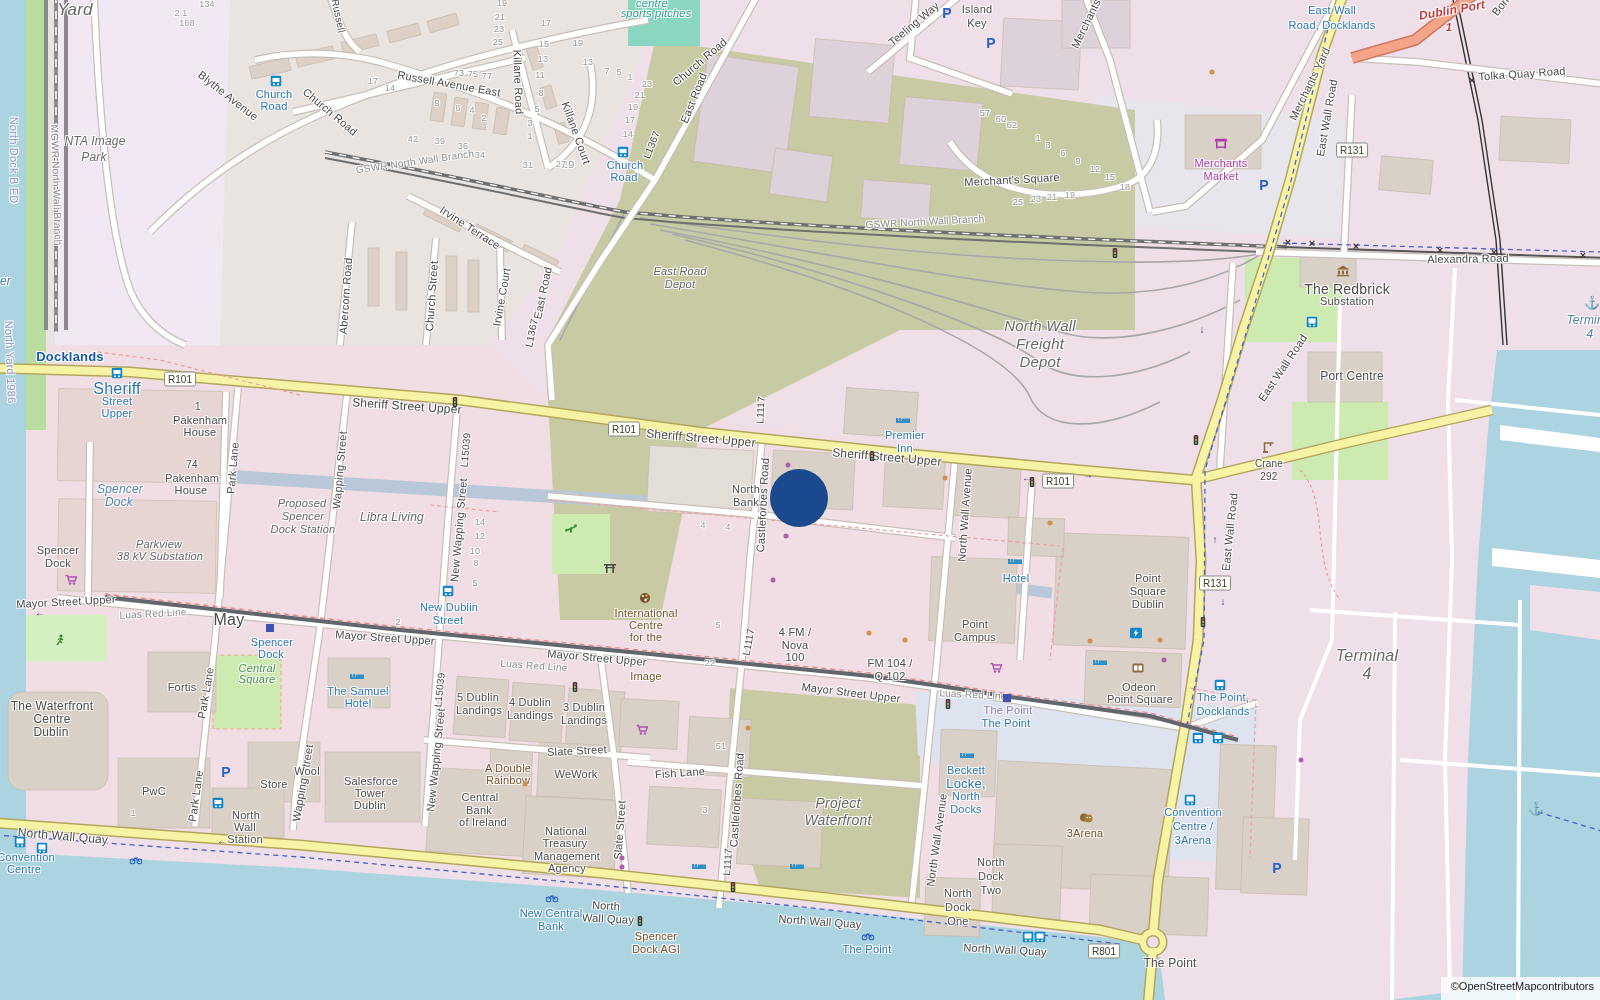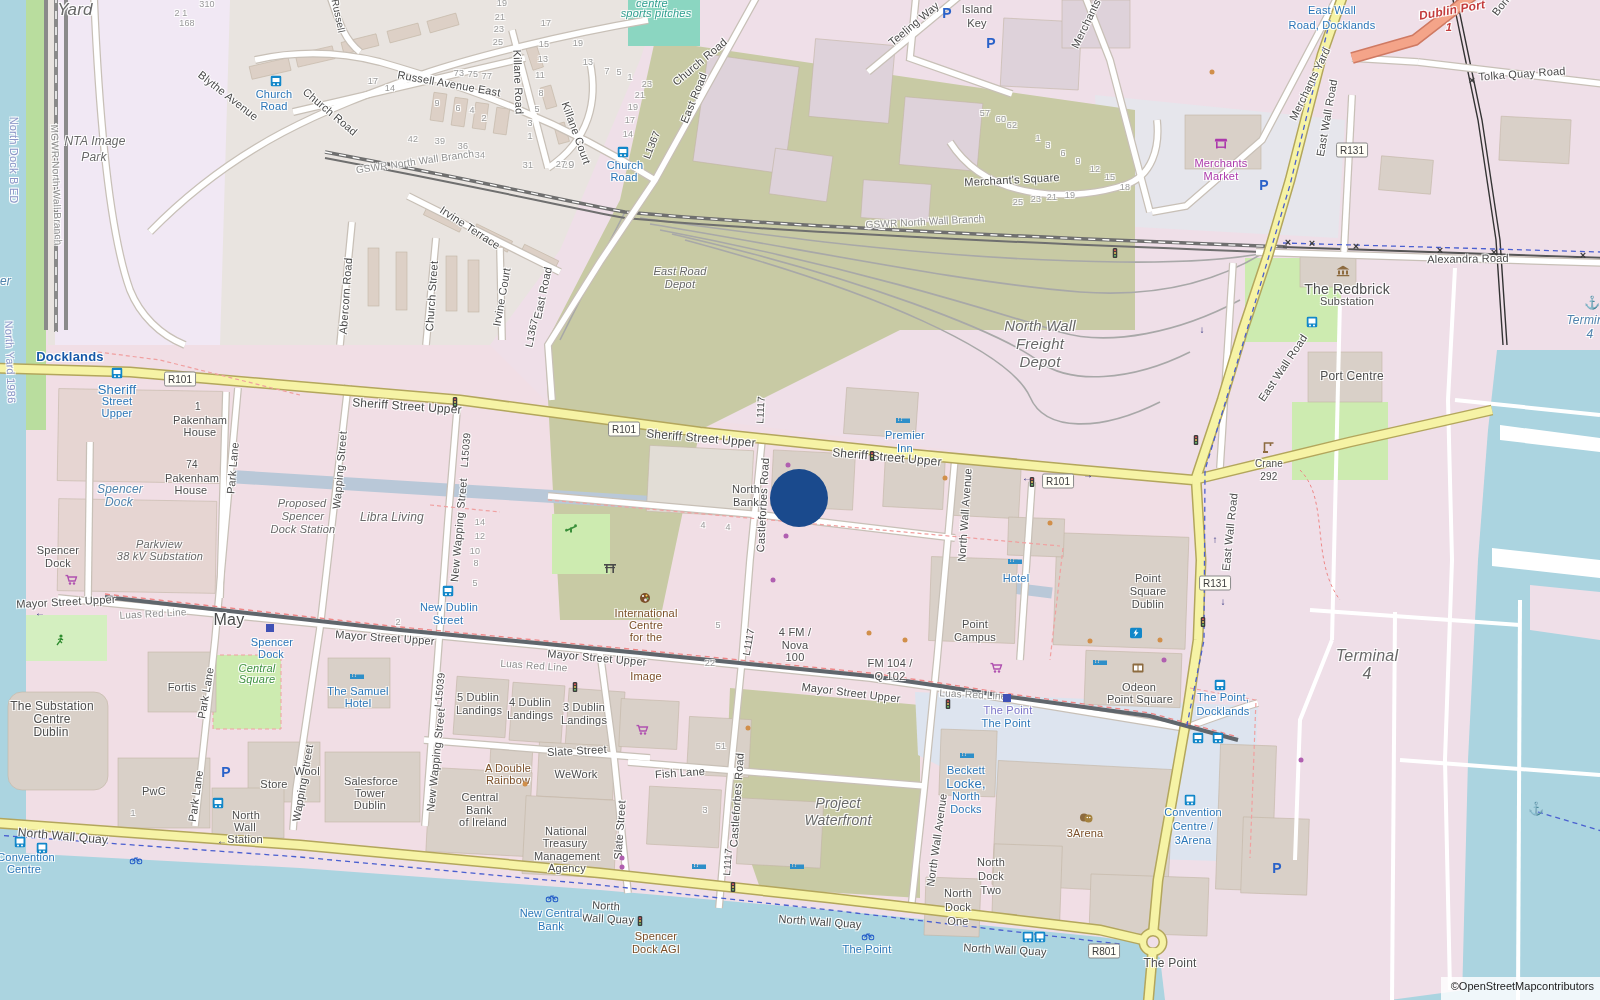--- a/index.html
+++ b/index.html
@@ -393,21 +393,21 @@
       <div class="lbl pl" style="font-size: 14px; left: 1347px; top: 289px; transform: translate(-50%, -50%); position: absolute;">The Redbrick</div>
       <div class="lbl pl" style="font-size: 11px; left: 1347px; top: 301px; transform: translate(-50%, -50%); position: absolute;">Substation</div>
       <div class="lbl pl" style="font-size: 12px; left: 1352px; top: 376px; transform: translate(-50%, -50%); position: absolute;">Port Centre</div>
       <div class="lbl pl" style="font-size: 10px; left: 1269px; top: 464px; transform: translate(-50%, -50%); position: absolute;">Crane</div>
       <div class="lbl pl" style="font-size: 10px; left: 1269px; top: 477px; transform: translate(-50%, -50%); position: absolute;">292</div>
       <div class="lbl it" style="font-size: 16px; left: 1367px; top: 656px; transform: translate(-50%, -50%); position: absolute;">Terminal</div>
       <div class="lbl it" style="font-size: 16px; left: 1367px; top: 674px; transform: translate(-50%, -50%); position: absolute;">4</div>
       <div class="lbl wa" style="font-size: 12px; left: 1590px; top: 320px; transform: translate(-50%, -50%); position: absolute;">Terminal</div>
       <div class="lbl wa" style="font-size: 12px; left: 1590px; top: 334px; transform: translate(-50%, -50%); position: absolute;">4</div>
       <div class="lbl stb" style="font-size: 13px; left: 70px; top: 356px; transform: translate(-50%, -50%); position: absolute;">Docklands</div>
-      <div class="lbl st" style="font-size: 13px; left: 117px; top: 389px; transform: translate(-50%, -50%); position: absolute;">Sheriff</div>
+      <div class="lbl st" style="font-size: 16px; left: 117px; top: 389px; transform: translate(-50%, -50%); position: absolute;">Sheriff</div>
       <div class="lbl st" style="font-size: 11px; left: 117px; top: 401px; transform: translate(-50%, -50%); position: absolute;">Street</div>
       <div class="lbl st" style="font-size: 11px; left: 117px; top: 413px; transform: translate(-50%, -50%); position: absolute;">Upper</div>
       <div class="lbl st" style="font-size: 11px; left: 274px; top: 94px; transform: translate(-50%, -50%); position: absolute;">Church</div>
       <div class="lbl st" style="font-size: 11px; left: 274px; top: 106px; transform: translate(-50%, -50%); position: absolute;">Road</div>
       <div class="lbl st" style="font-size: 11px; left: 625px; top: 165px; transform: translate(-50%, -50%); position: absolute;">Church</div>
       <div class="lbl st" style="font-size: 11px; left: 624px; top: 177px; transform: translate(-50%, -50%); position: absolute;">Road</div>
       <div class="lbl pl" style="font-size: 10px; left: 198px; top: 407px; transform: translate(-50%, -50%); position: absolute;">1</div>
       <div class="lbl pl" style="font-size: 11px; left: 200px; top: 420px; transform: translate(-50%, -50%); position: absolute;">Pakenham</div>
       <div class="lbl pl" style="font-size: 11px; left: 200px; top: 432px; transform: translate(-50%, -50%); position: absolute;">House</div>
       <div class="lbl pl" style="font-size: 10px; left: 192px; top: 465px; transform: translate(-50%, -50%); position: absolute;">74</div>
@@ -460,21 +460,21 @@
       <div class="lbl br" style="font-size: 11px; left: 1085px; top: 833px; transform: translate(-50%, -50%); position: absolute;">3Arena</div>
       <div class="lbl pl" style="font-size: 11px; left: 991px; top: 862px; transform: translate(-50%, -50%); position: absolute;">North</div>
       <div class="lbl pl" style="font-size: 11px; left: 991px; top: 876px; transform: translate(-50%, -50%); position: absolute;">Dock</div>
       <div class="lbl pl" style="font-size: 11px; left: 991px; top: 890px; transform: translate(-50%, -50%); position: absolute;">Two</div>
       <div class="lbl pl" style="font-size: 11px; left: 958px; top: 893px; transform: translate(-50%, -50%); position: absolute;">North</div>
       <div class="lbl pl" style="font-size: 11px; left: 958px; top: 907px; transform: translate(-50%, -50%); position: absolute;">Dock</div>
       <div class="lbl pl" style="font-size: 11px; left: 958px; top: 921px; transform: translate(-50%, -50%); position: absolute;">One</div>
       <div class="lbl st" style="font-size: 11px; left: 1193px; top: 812px; transform: translate(-50%, -50%); position: absolute;">Convention</div>
       <div class="lbl st" style="font-size: 11px; left: 1193px; top: 826px; transform: translate(-50%, -50%); position: absolute;">Centre /</div>
       <div class="lbl st" style="font-size: 11px; left: 1193px; top: 840px; transform: translate(-50%, -50%); position: absolute;">3Arena</div>
-      <div class="lbl pl" style="font-size: 12px; left: 52px; top: 706px; transform: translate(-50%, -50%); position: absolute;">The Substation</div>
+      <div class="lbl pl" style="font-size: 12px; left: 52px; top: 706px; transform: translate(-50%, -50%); position: absolute;">The Waterfront</div>
       <div class="lbl pl" style="font-size: 12px; left: 52px; top: 719px; transform: translate(-50%, -50%); position: absolute;">Centre</div>
       <div class="lbl pl" style="font-size: 12px; left: 51px; top: 732px; transform: translate(-50%, -50%); position: absolute;">Dublin</div>
       <div class="lbl st" style="font-size: 11px; left: 26px; top: 857px; transform: translate(-50%, -50%); position: absolute;">Convention</div>
       <div class="lbl st" style="font-size: 11px; left: 24px; top: 869px; transform: translate(-50%, -50%); position: absolute;">Centre</div>
       <div class="lbl pl" style="font-size: 11px; left: 182px; top: 687px; transform: translate(-50%, -50%); position: absolute;">Fortis</div>
       <div class="lbl pl" style="font-size: 11px; left: 154px; top: 791px; transform: translate(-50%, -50%); position: absolute;">PwC</div>
       <div class="lbl st" style="font-size: 11px; left: 272px; top: 642px; transform: translate(-50%, -50%); position: absolute;">Spencer</div>
       <div class="lbl st" style="font-size: 11px; left: 271px; top: 654px; transform: translate(-50%, -50%); position: absolute;">Dock</div>
       <div class="lbl gr" style="font-size: 11px; left: 257px; top: 668px; transform: translate(-50%, -50%); position: absolute;">Central</div>
       <div class="lbl gr" style="font-size: 11px; left: 257px; top: 679px; transform: translate(-50%, -50%); position: absolute;">Square</div>
@@ -517,21 +517,21 @@
       <div class="lbl ar" style="font-size: 10px; left: 40px; top: 613px; transform: translate(-50%, -50%); position: absolute;">←</div>
       <div class="lbl ar" style="font-size: 10px; left: 1202px; top: 330px; transform: translate(-50%, -50%); position: absolute;">↓</div>
       <div class="lbl ar" style="font-size: 10px; left: 222px; top: 841px; transform: translate(-50%, -50%); position: absolute;">←</div>
       <div class="lbl lx" style="font-size: 11px; left: 1288px; top: 242px; transform: translate(-50%, -50%); position: absolute;">×</div>
       <div class="lbl lx" style="font-size: 11px; left: 1312px; top: 243px; transform: translate(-50%, -50%); position: absolute;">×</div>
       <div class="lbl lx" style="font-size: 11px; left: 1356px; top: 246px; transform: translate(-50%, -50%); position: absolute;">×</div>
       <div class="lbl lx" style="font-size: 11px; left: 1440px; top: 250px; transform: translate(-50%, -50%); position: absolute;">×</div>
       <div class="lbl lx" style="font-size: 11px; left: 1494px; top: 252px; transform: translate(-50%, -50%); position: absolute;">×</div>
       <div class="lbl lx" style="font-size: 11px; left: 1583px; top: 255px; transform: translate(-50%, -50%); position: absolute;">×</div>
       <div class="lbl lx" style="font-size: 11px; left: 1472px; top: 80px; transform: translate(-50%, -50%); position: absolute;">×</div>
-      <div class="lbl hn" style="font-size: 9px; left: 207px; top: 4px; transform: translate(-50%, -50%); position: absolute;">310</div>
+      <div class="lbl hn" style="font-size: 9px; left: 207px; top: 4px; transform: translate(-50%, -50%); position: absolute;">134</div>
       <div class="lbl hn" style="font-size: 9px; left: 181px; top: 13px; transform: translate(-50%, -50%); position: absolute;">2 1</div>
       <div class="lbl hn" style="font-size: 9px; left: 187px; top: 23px; transform: translate(-50%, -50%); position: absolute;">168</div>
       <div class="lbl hn" style="font-size: 9px; left: 373px; top: 81px; transform: translate(-50%, -50%); position: absolute;">17</div>
       <div class="lbl hn" style="font-size: 9px; left: 390px; top: 88px; transform: translate(-50%, -50%); position: absolute;">14</div>
       <div class="lbl hn" style="font-size: 9px; left: 502px; top: 3px; transform: translate(-50%, -50%); position: absolute;">19</div>
       <div class="lbl hn" style="font-size: 9px; left: 500px; top: 17px; transform: translate(-50%, -50%); position: absolute;">21</div>
       <div class="lbl hn" style="font-size: 9px; left: 499px; top: 29px; transform: translate(-50%, -50%); position: absolute;">23</div>
       <div class="lbl hn" style="font-size: 9px; left: 498px; top: 42px; transform: translate(-50%, -50%); position: absolute;">25</div>
       <div class="lbl hn" style="font-size: 9px; left: 546px; top: 23px; transform: translate(-50%, -50%); position: absolute;">17</div>
       <div class="lbl hn" style="font-size: 9px; left: 544px; top: 44px; transform: translate(-50%, -50%); position: absolute;">15</div>

